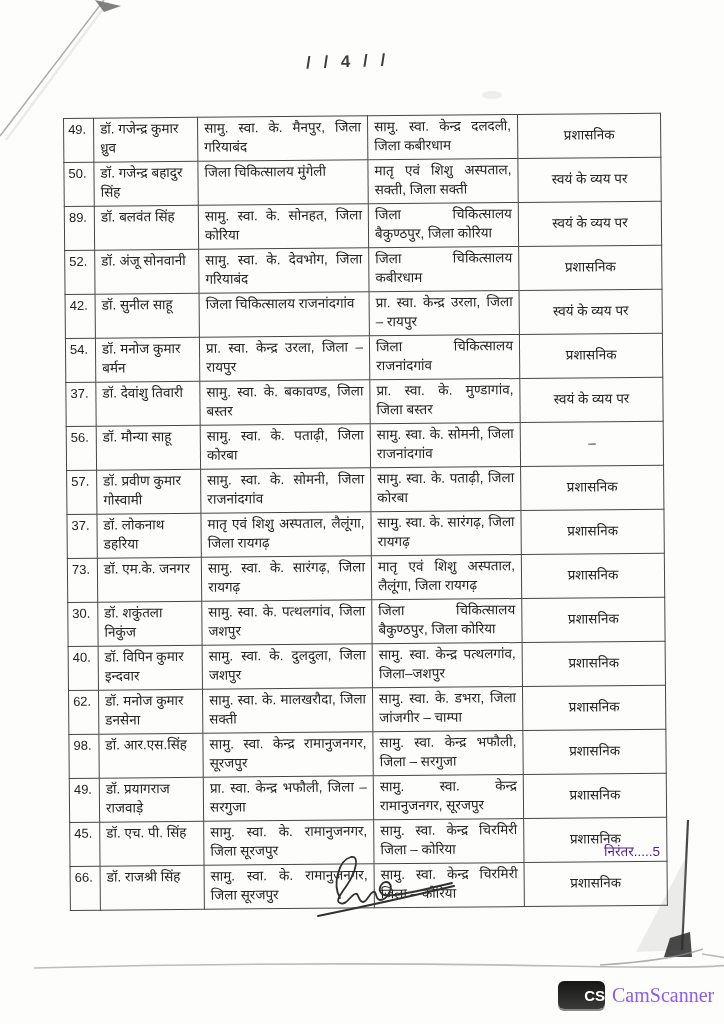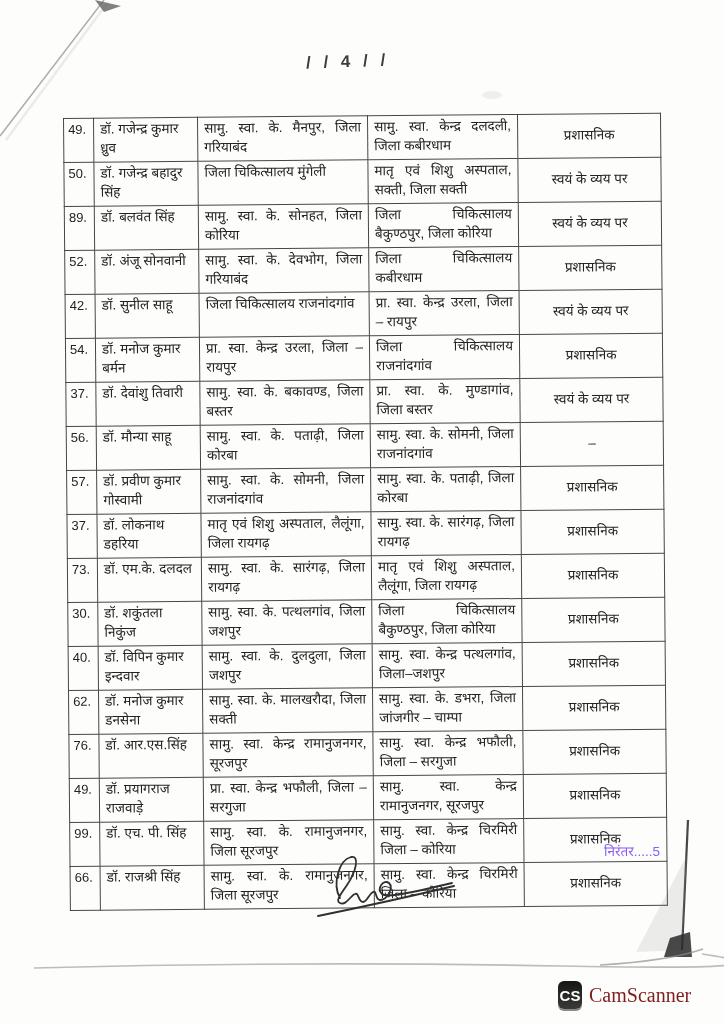--- a/index.html
+++ b/index.html
@@ -24,38 +24,38 @@
   .doc-table td{
     border:1px solid #474747;
     padding:2px 6px;height:39px;vertical-align:top;
     overflow:hidden;
   }
   .doc-table td.c-sn{padding:2px 2px 2px 4px;text-align:left;font-size:13px;}
   .doc-table td.c-from,.doc-table td.c-to{text-align:justify;}
   .doc-table td.c-remark{vertical-align:middle;text-align:center;}
   .continuation{
     position:absolute;left:545px;top:842px;width:115px;
-    text-align:right;font-size:13.5px;color:#8b5cf6;
+    text-align:right;font-size:13.5px;color:#4c1d95;
   }
   .signature{position:absolute;left:312px;top:850px;}
   .watermark{
     position:absolute;left:558px;top:981px;
     display:flex;align-items:center;gap:7px;
   }
   .cs-badge{
-    width:24px;height:28px;border-radius:6px;
+    width:47px;height:28px;border-radius:6px;
     background:linear-gradient(#161616,#3a3a38);
     box-shadow:0 2px 0 #8a8a86;
-    display:flex;align-items:center;justify-content:center;
+    display:flex;align-items:center;justify-content:flex-end;
     color:#ffffff;font-weight:bold;font-size:15px;
     font-family:"Liberation Sans",sans-serif;
   }
   .cs-text{
     font-family:"Liberation Serif","DejaVu Serif",serif;
-    font-size:20px;color:#7f1d1d;
+    font-size:20px;color:#8b5cf6;
   }
 </style>
 </head>
 <body>
 
 <svg class="artifacts" width="724" height="1024" viewBox="0 0 724 1024">
 
   <path d="M104 0 L0 136" stroke="#8d8d8d" stroke-width="1.4" fill="none" opacity="0.75"></path>
   <path d="M108 2 L6 140" stroke="#c9c9c9" stroke-width="2.5" fill="none" opacity="0.35"></path>
   <path d="M95 0 L121 6 L104 12 Z" fill="#6b6b6b" opacity="0.85"></path>
@@ -146,21 +146,21 @@
   </tr>
       <tr>
     <td class="c-sn">37.</td>
     <td class="c-name">डॉ. लोकनाथ डहरिया</td>
     <td class="c-from">मातृ एवं शिशु अस्पताल, लैलूंगा, जिला रायगढ़</td>
     <td class="c-to">सामु. स्वा. के. सारंगढ़, जिला रायगढ़</td>
     <td class="c-remark">प्रशासनिक</td>
   </tr>
       <tr>
     <td class="c-sn">73.</td>
-    <td class="c-name">डॉ. एम.के. दलदल</td>
+    <td class="c-name">डॉ. एम.के. जनगर</td>
     <td class="c-from">सामु. स्वा. के. सारंगढ़, जिला रायगढ़</td>
     <td class="c-to">मातृ एवं शिशु अस्पताल, लैलूंगा, जिला रायगढ़</td>
     <td class="c-remark">प्रशासनिक</td>
   </tr>
       <tr>
     <td class="c-sn">30.</td>
     <td class="c-name">डॉ. शकुंतला निकुंज</td>
     <td class="c-from">सामु. स्वा. के. पत्थलगांव, जिला जशपुर</td>
     <td class="c-to">जिला चिकित्सालय बैकुण्ठपुर, जिला कोरिया</td>
     <td class="c-remark">प्रशासनिक</td>
@@ -173,35 +173,35 @@
     <td class="c-remark">प्रशासनिक</td>
   </tr>
       <tr>
     <td class="c-sn">62.</td>
     <td class="c-name">डॉ. मनोज कुमार डनसेना</td>
     <td class="c-from">सामु. स्वा. के. मालखरौदा, जिला सक्ती</td>
     <td class="c-to">सामु. स्वा. के. डभरा, जिला जांजगीर – चाम्पा</td>
     <td class="c-remark">प्रशासनिक</td>
   </tr>
       <tr>
-    <td class="c-sn">76.</td>
+    <td class="c-sn">98.</td>
     <td class="c-name">डॉ. आर.एस.सिंह</td>
     <td class="c-from">सामु. स्वा. केन्द्र रामानुजनगर, सूरजपुर</td>
     <td class="c-to">सामु. स्वा. केन्द्र भफौली, जिला – सरगुजा</td>
     <td class="c-remark">प्रशासनिक</td>
   </tr>
       <tr>
     <td class="c-sn">49.</td>
     <td class="c-name">डॉ. प्रयागराज राजवाड़े</td>
     <td class="c-from">प्रा. स्वा. केन्द्र भफौली, जिला – सरगुजा</td>
     <td class="c-to">सामु. स्वा. केन्द्र रामानुजनगर, सूरजपुर</td>
     <td class="c-remark">प्रशासनिक</td>
   </tr>
       <tr>
-    <td class="c-sn">99.</td>
+    <td class="c-sn">45.</td>
     <td class="c-name">डॉ. एच. पी. सिंह</td>
     <td class="c-from">सामु. स्वा. के. रामानुजनगर, जिला सूरजपुर</td>
     <td class="c-to">सामु. स्वा. केन्द्र चिरमिरी जिला – कोरिया</td>
     <td class="c-remark">प्रशासनिक</td>
   </tr>
       <tr>
     <td class="c-sn">66.</td>
     <td class="c-name">डॉ. राजश्री सिंह</td>
     <td class="c-from">सामु. स्वा. के. रामानुजनगर, जिला सूरजपुर</td>
     <td class="c-to">सामु. स्वा. केन्द्र चिरमिरी जिला – कोरिया</td>

